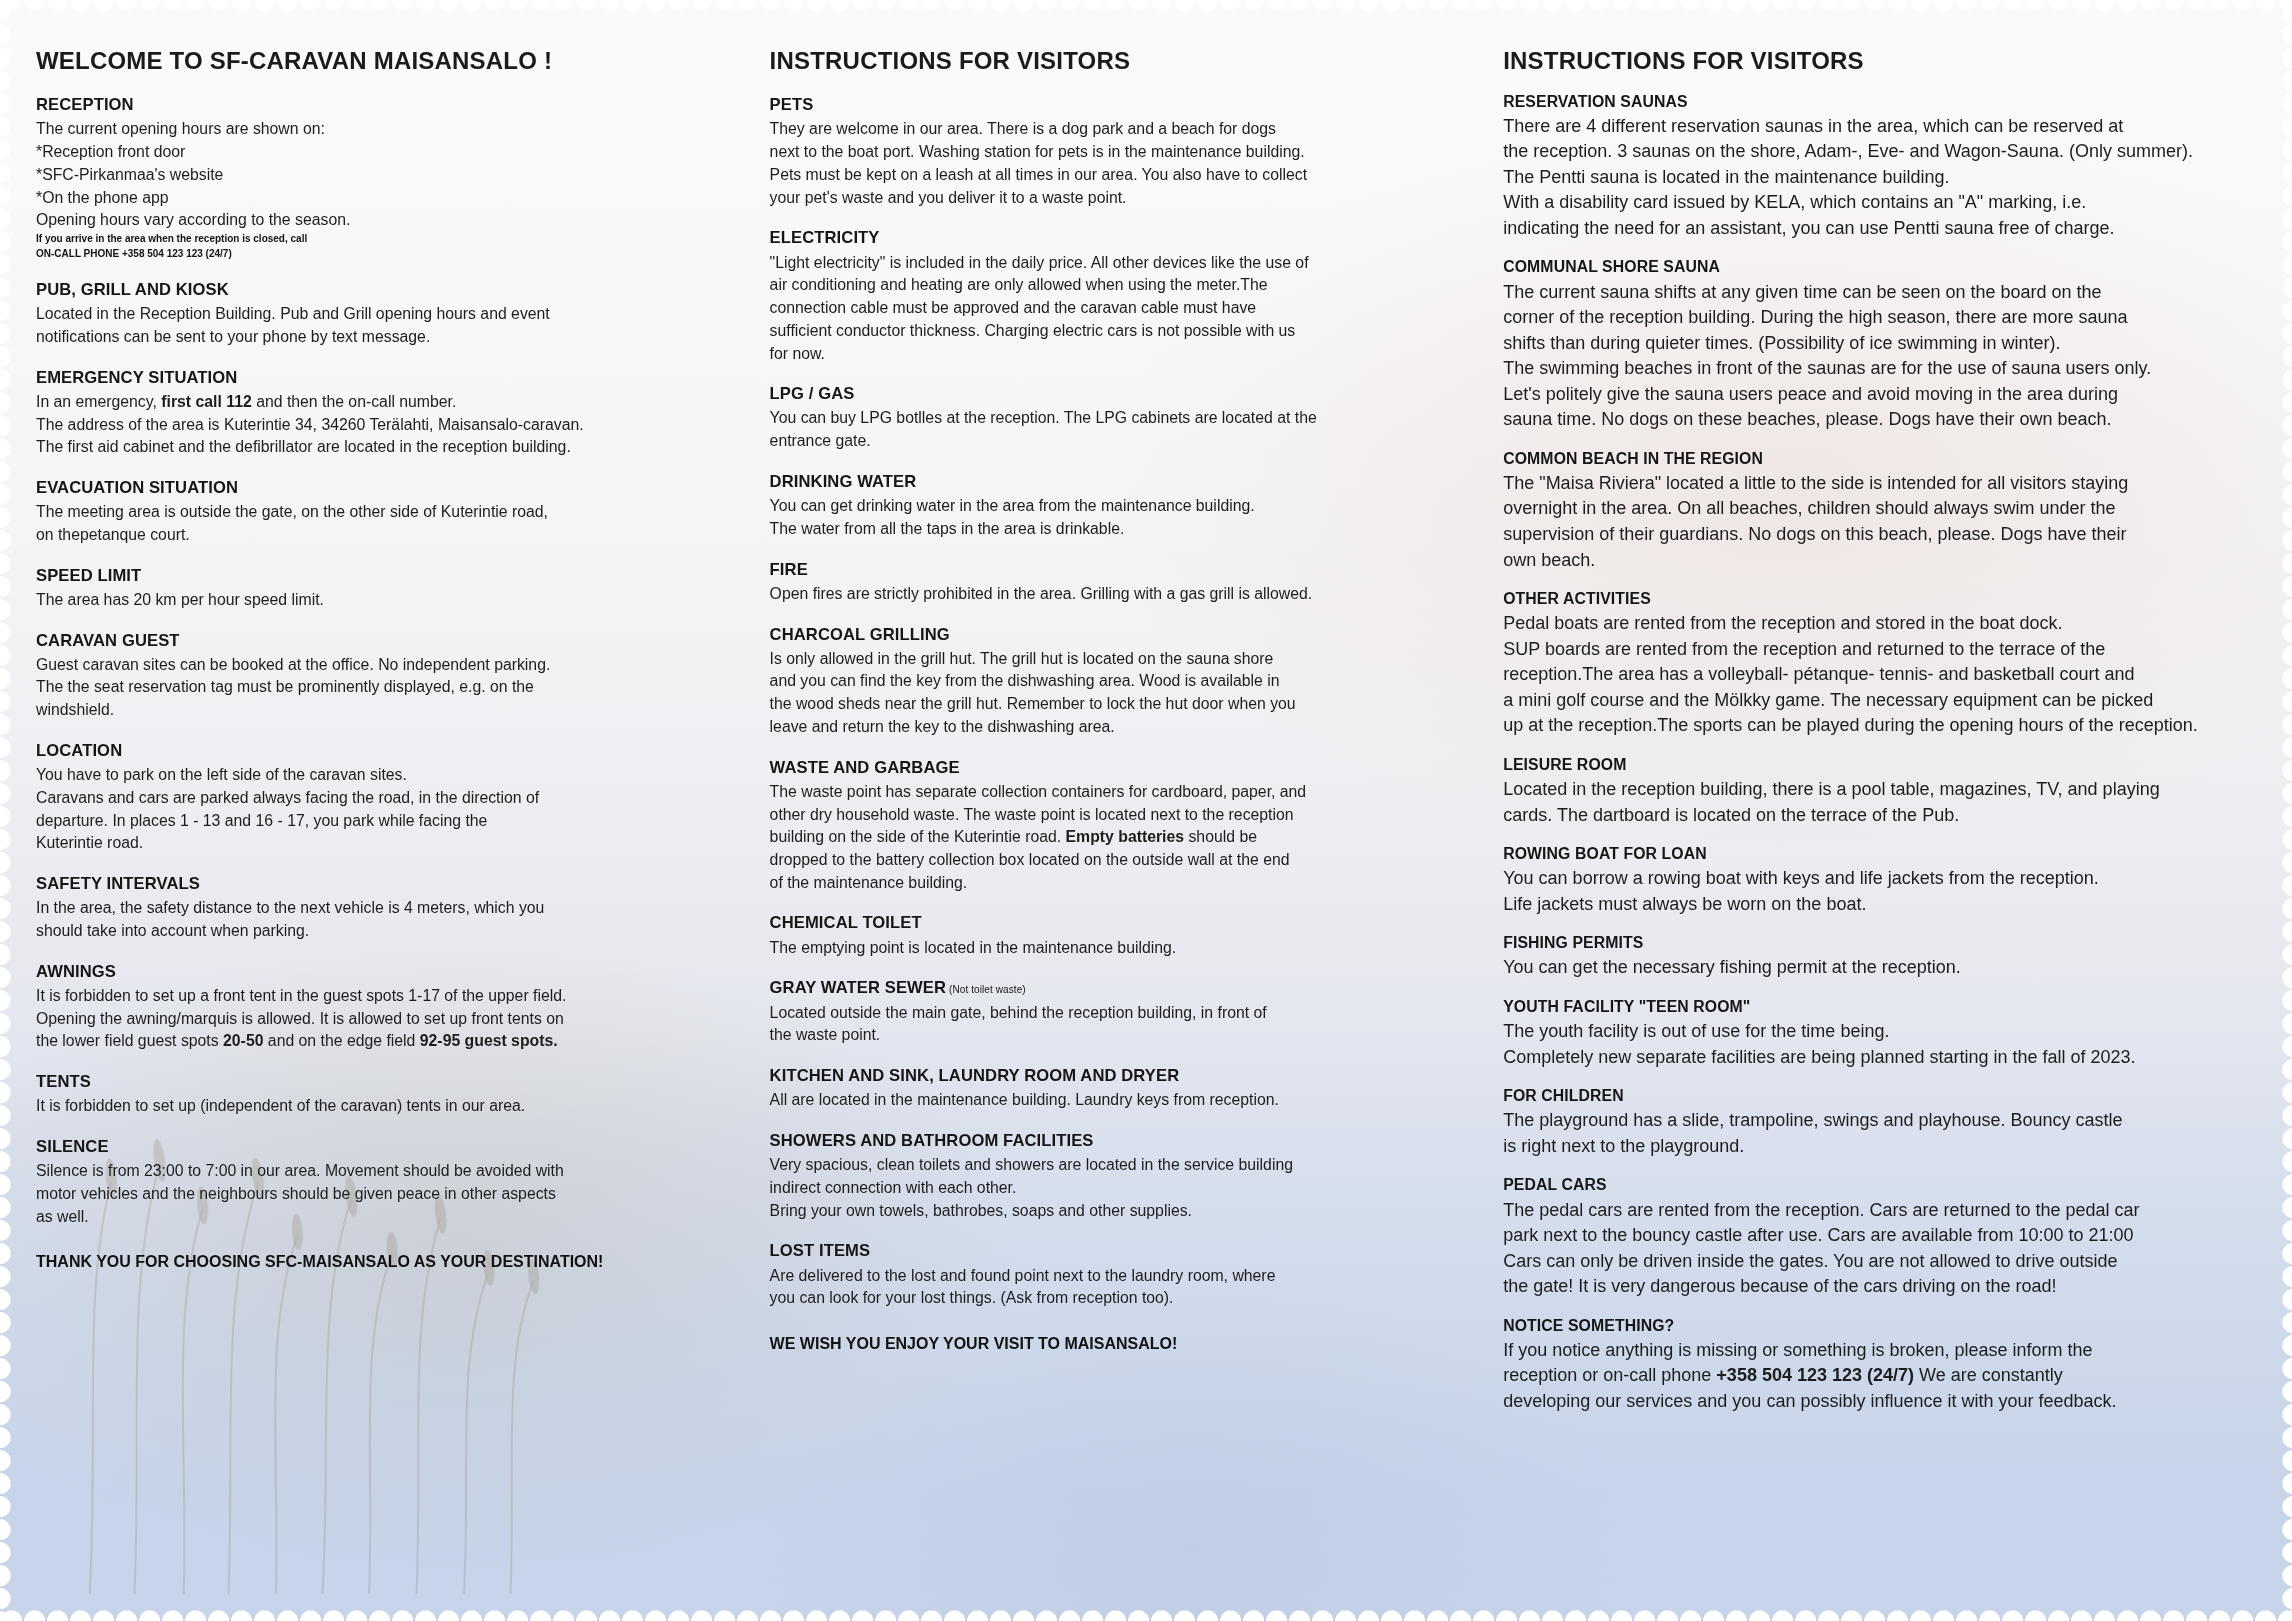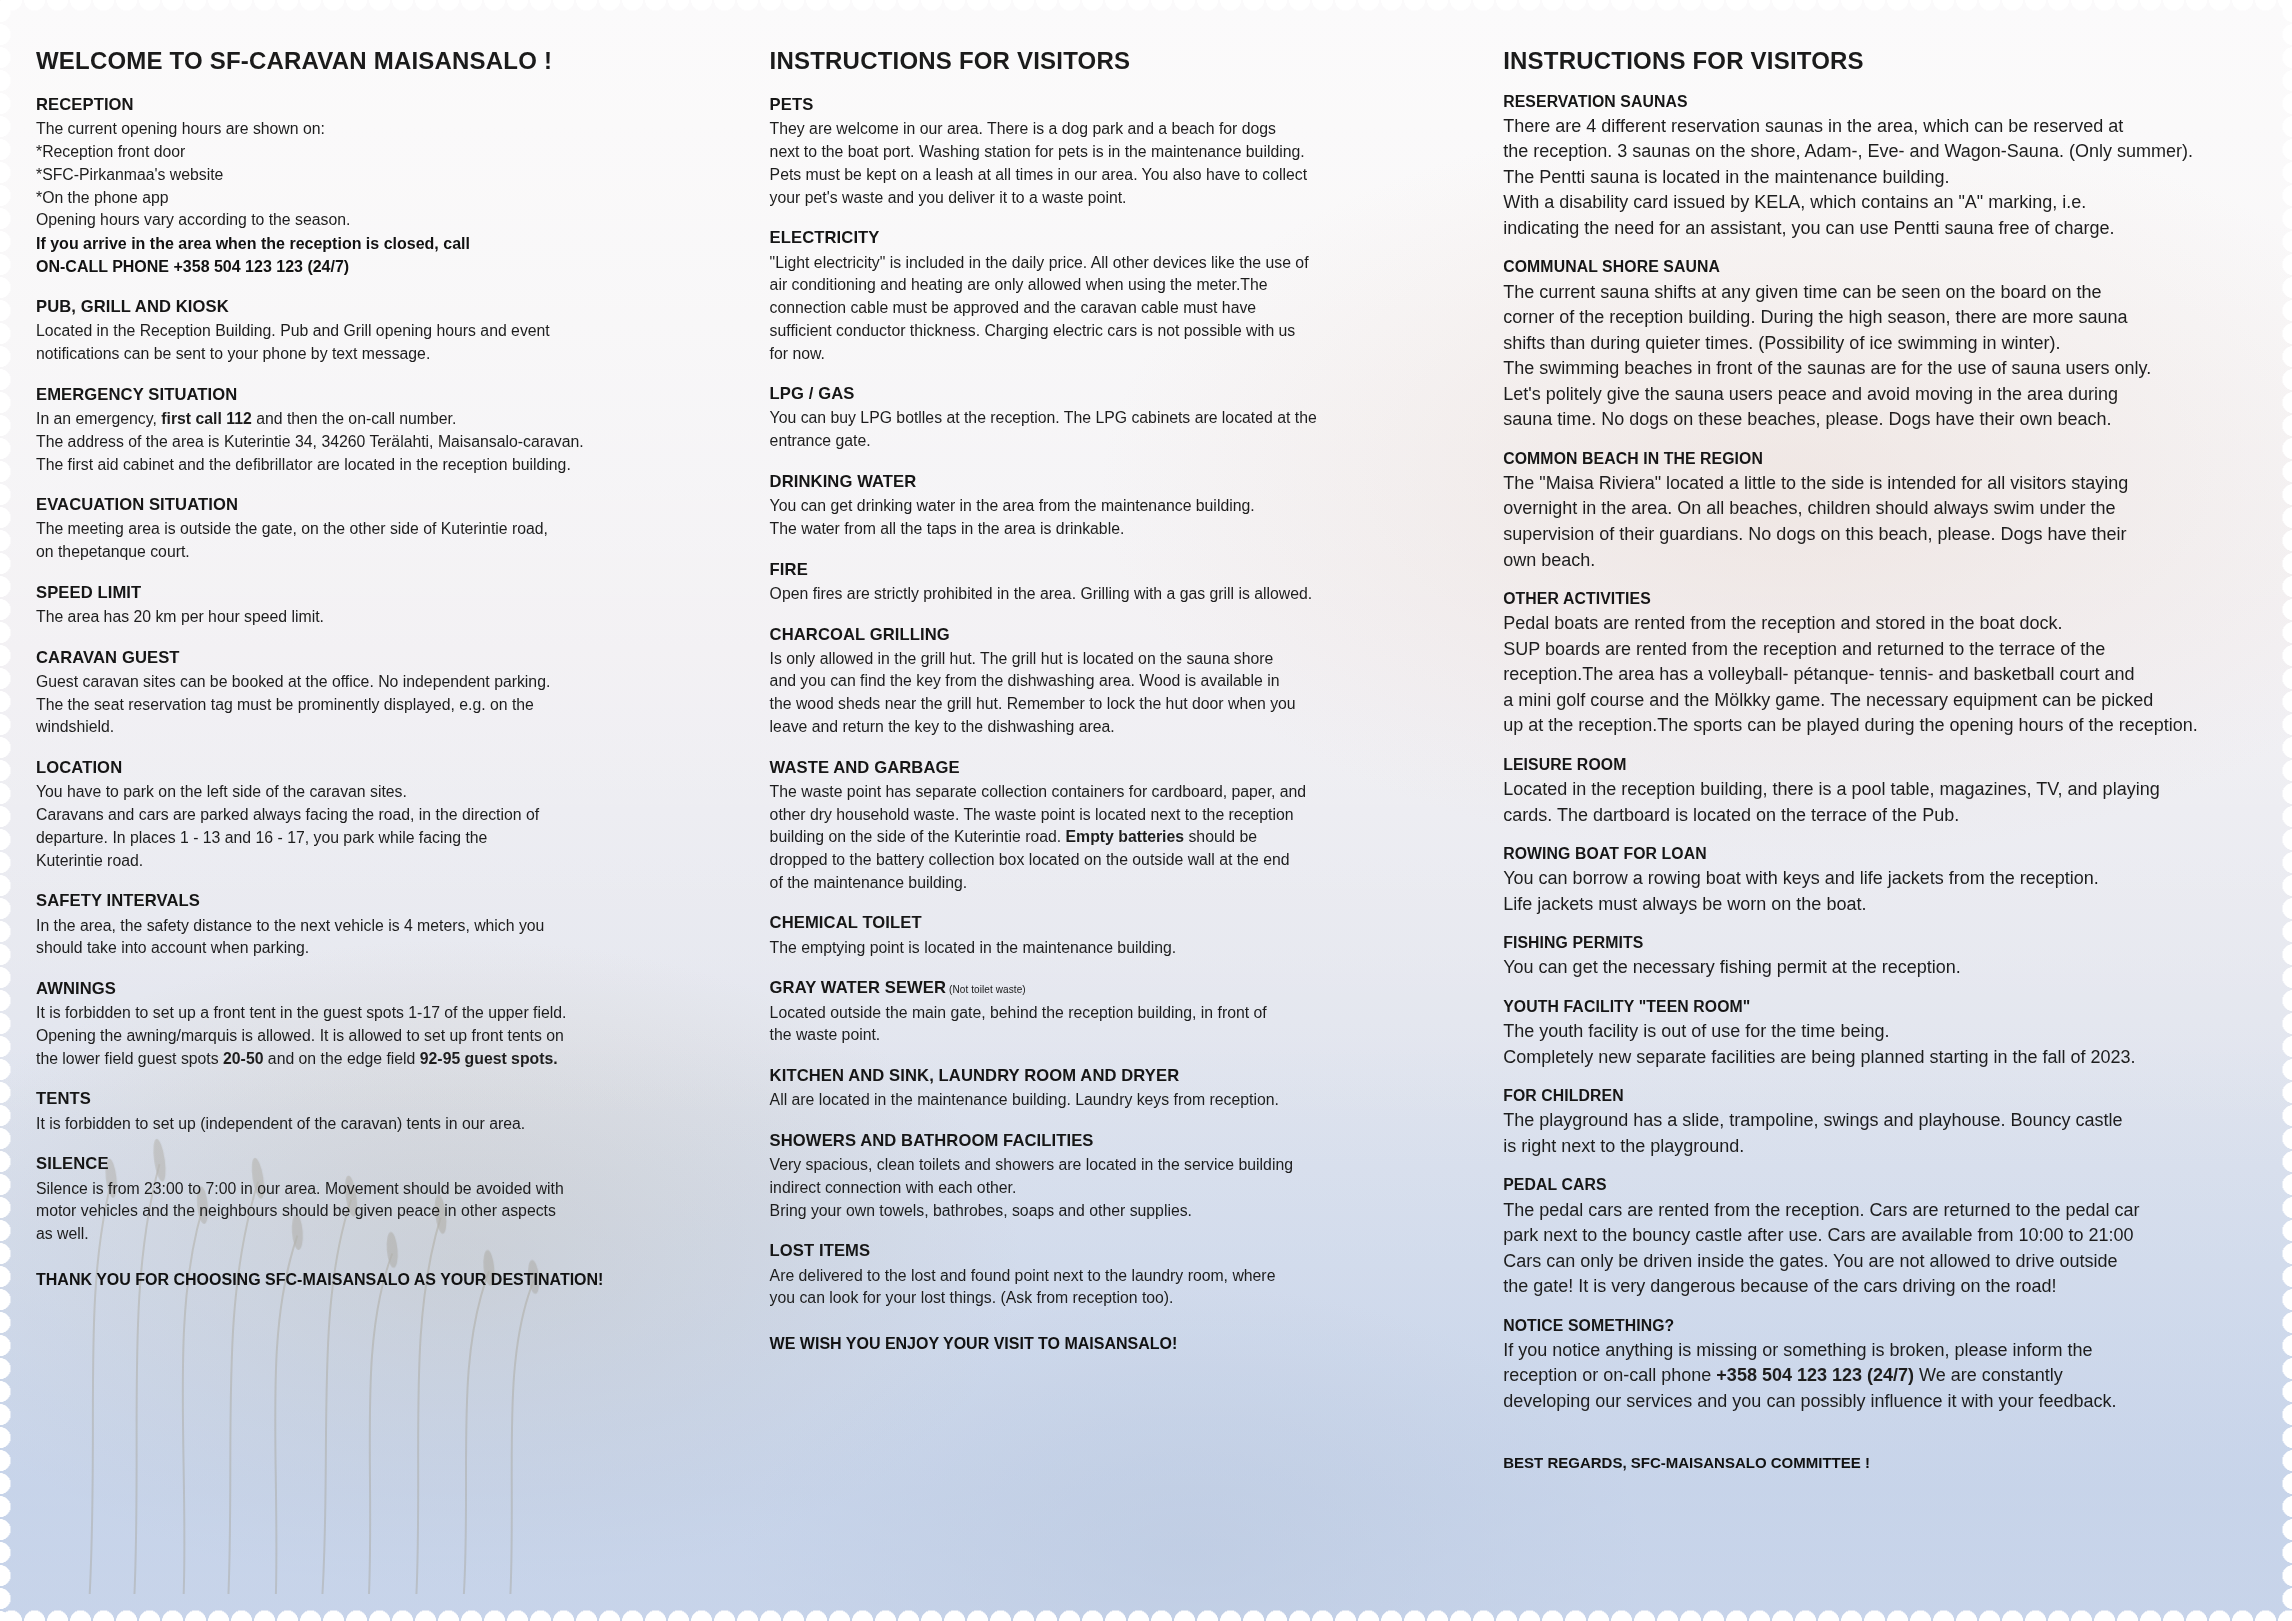--- a/index.html
+++ b/index.html
@@ -127,21 +127,21 @@
     font-weight: normal;
     font-size: 10px;
   }
   .sec-body {
     font-size: 15.8px;
     color: #1d1d1d;
     line-height: 1.44;
     white-space: pre-line;
   }
   .bold-line {
-    font-size: 16px;
+    font-size: 10px;
     font-weight: bold;
     color: #121212;
     line-height: 1.44;
     white-space: pre-line;
   }
   .closing {
     font-size: 16px;
     font-weight: bold;
     color: #121212;
     margin-top: 23px;
@@ -434,21 +434,20 @@
 the gate! It is very dangerous because of the cars driving on the road!</div>
       </div>
 
       <div class="section">
         <div class="sec-head">NOTICE SOMETHING?</div>
         <div class="sec-body">If you notice anything is missing or something is broken, please inform the
 reception or on-call phone  <b>+358 504 123 123 (24/7)</b> We are constantly
 developing our services and you can possibly influence it with your feedback.</div>
       </div>
 
-      <div class="closing c3">BEST REGARDS, SFC-MAISANSALO COMMITTEE !</div>
     </div>
 
   </div>
 
   <div class="deckle deckle-top"></div>
   <div class="deckle deckle-bottom"></div>
   <div class="deckle deckle-left"></div>
   <div class="deckle deckle-right"></div>
 </div>
 

